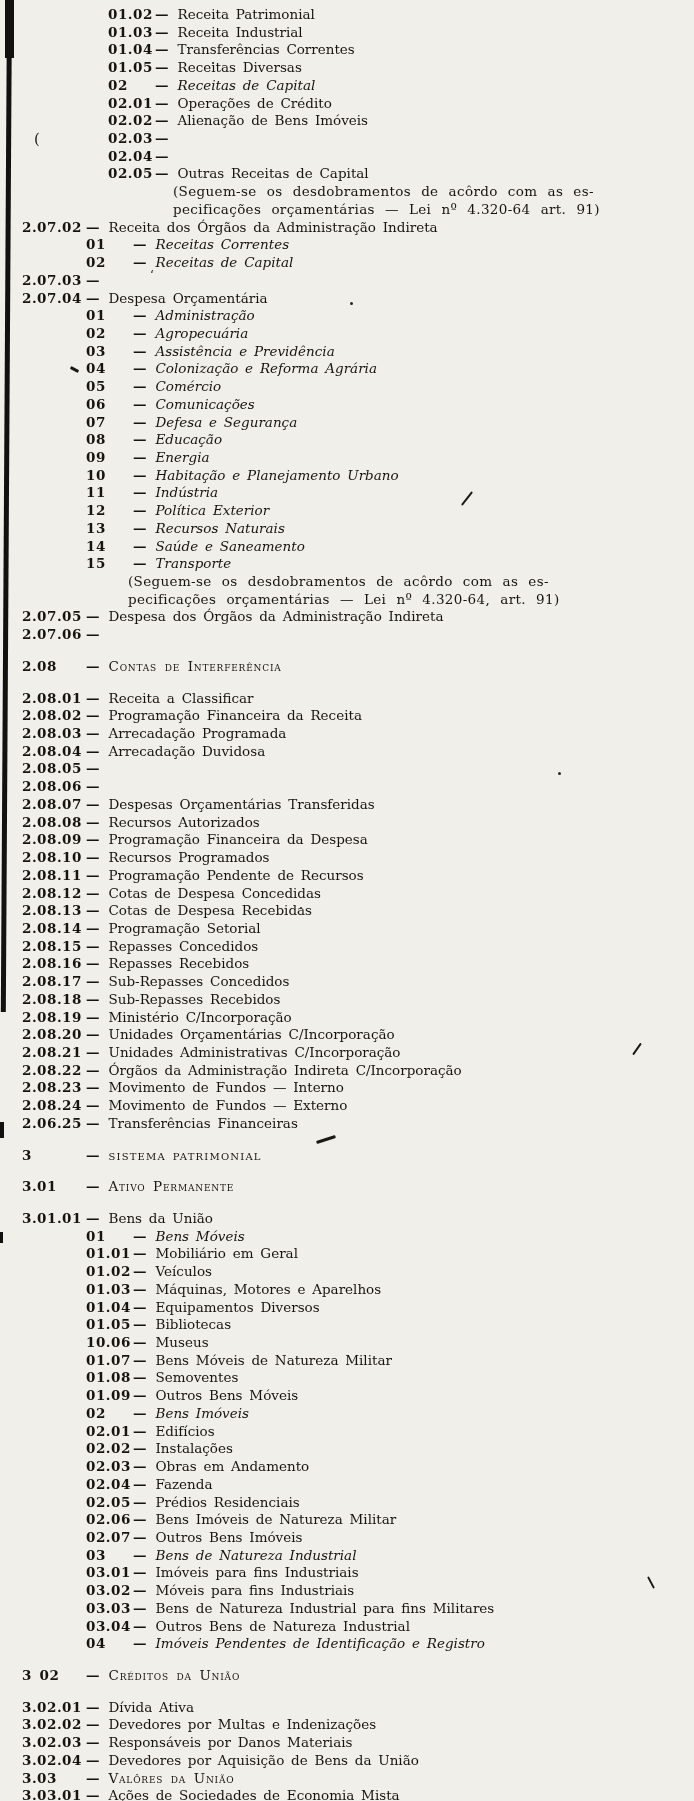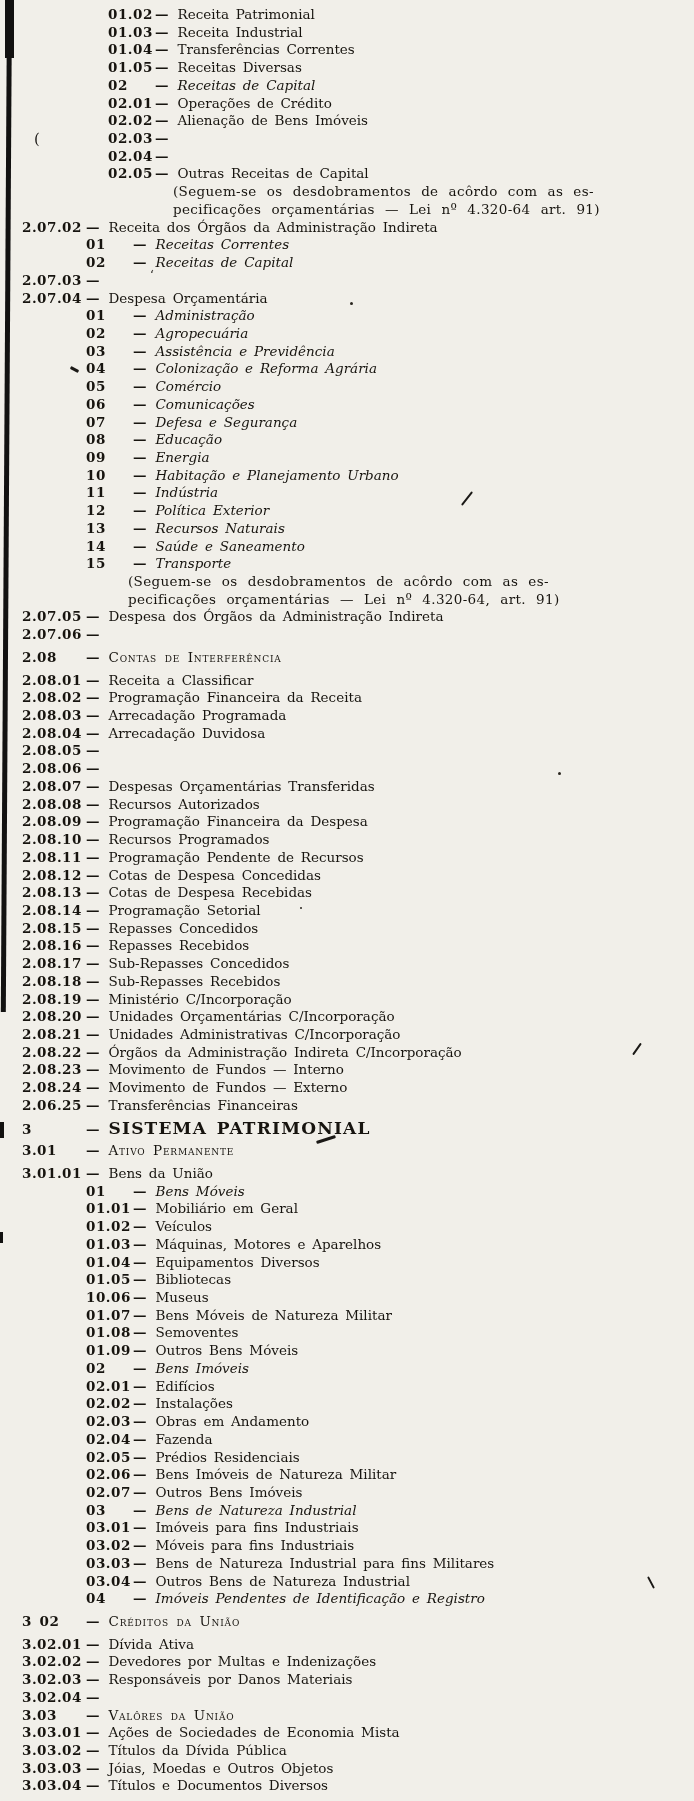--- a/index.html
+++ b/index.html
@@ -25,22 +25,22 @@
   .dd{font-weight:bold;margin-right:9px;flex:0 0 auto;}
   .lb{flex:0 1 auto;}
   .r-main{padding-left:22px;}  .r-main .cd{width:64px;}
   .r-sub{padding-left:86px;}   .r-sub .cd{width:47px;}
   .r-subw{padding-left:108px;} .r-subw .cd{width:47px;}
   .r-note{padding-left:128px;}
   .r-notew{padding-left:173px;}
   .nt{word-spacing:5.5px;letter-spacing:.35px;}
   .it{font-style:italic;text-align:center;}
   .sc{font-variant:small-caps;font-weight:normal;letter-spacing:.8px;}
-  .caps{font-weight:bold;font-size:17px;letter-spacing:1.2px;}
-  .sect{margin-top:5px;}
+  .caps{font-weight:normal;font-size:10px;letter-spacing:1.2px;}
+  .sect{margin-top:14px;}
   
   .art{position:absolute;pointer-events:none;}
   .bar{background:#121110;}
   .stroke{background:#1b1916;border-radius:1px;}
   .speck{background:#2a261f;border-radius:50%;}
   .glyph{font-size:15px;color:#1b1916;font-family:"DejaVu Serif",serif;}
 </style>
 </head>
 <body>
 
@@ -497,20 +497,21 @@
     <span class="lb">Devedores por Multas e Indenizações</span>
   </div>
     <div class="row r-main">
     <span class="cd">3.02.03</span>
     <span class="dd">—</span>
     <span class="lb">Responsáveis por Danos Materiais</span>
   </div>
     <div class="row r-main">
     <span class="cd">3.02.04</span>
     <span class="dd">—</span>
+    <span class="lb">Devedores por Aquisição de Bens da União</span>
   </div>
     <div class="row r-main">
     <span class="cd">3.03</span>
     <span class="dd">—</span>
     <span class="lb sc">Valôres da União</span>
   </div>
     <div class="row r-main">
     <span class="cd">3.03.01</span>
     <span class="dd">—</span>
     <span class="lb">Ações de Sociedades de Economia Mista</span>

